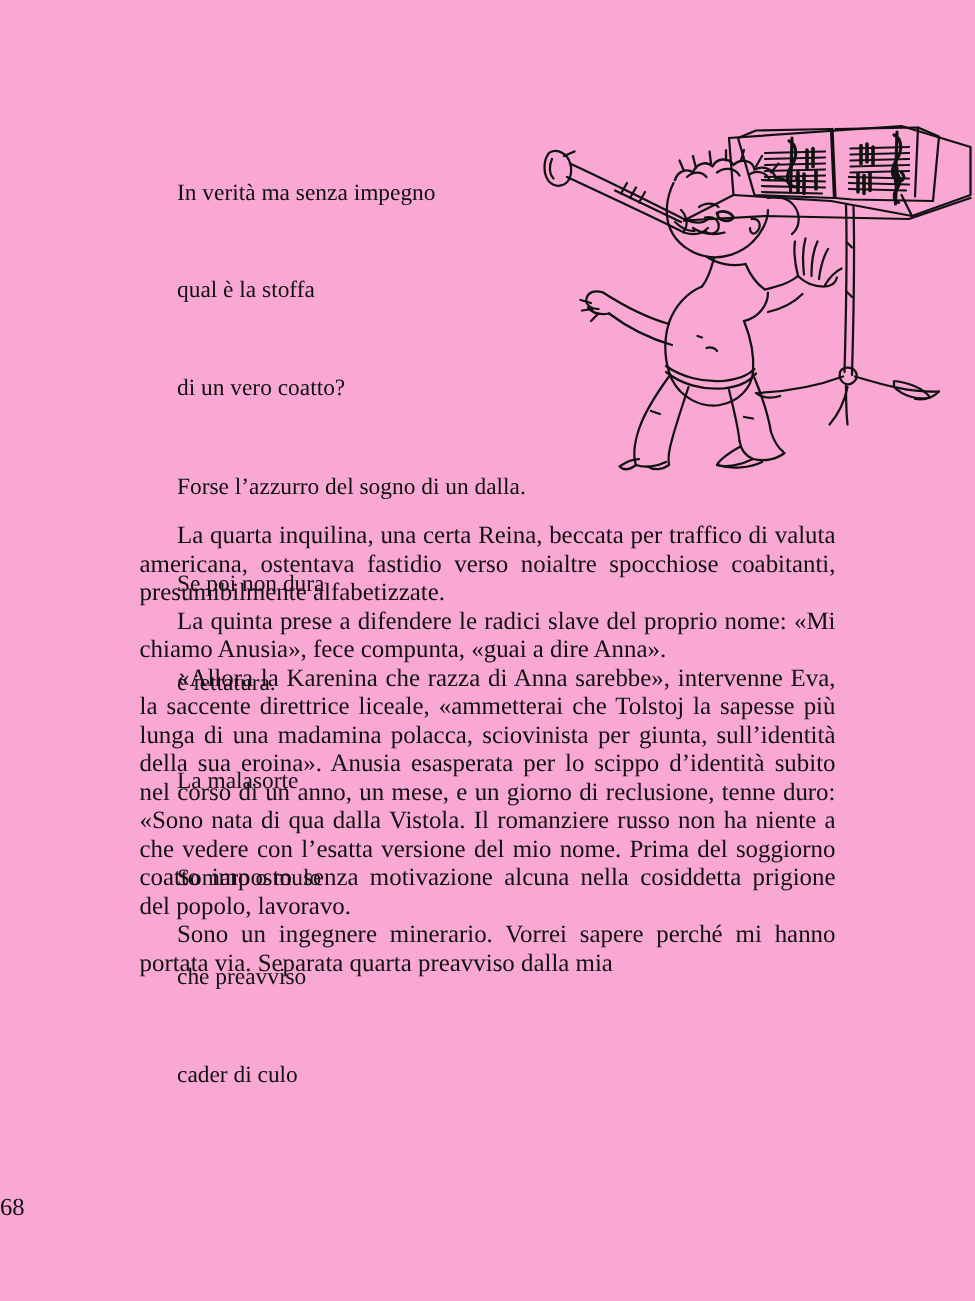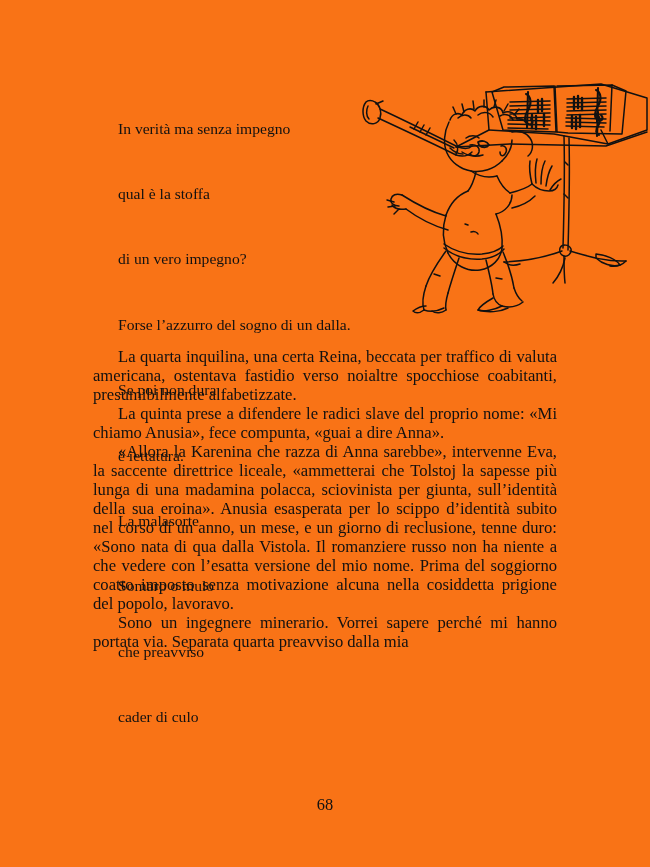--- a/index.html
+++ b/index.html
@@ -13,21 +13,21 @@
     position: relative;
     overflow: hidden;
     font-family: "Liberation Serif", "DejaVu Serif", serif;
     color: #111111;
     -webkit-font-smoothing: antialiased;
   }
 
   .page {
     position: absolute;
     inset: 0;
-    background: #f97316;
+    background: #f9a8d4;
   }
 
   
   .illustration {
     position: absolute;
     left: 358px;
     top: 52px;
     width: 290px;
     height: 262px;
   }
@@ -70,21 +70,20 @@
     text-indent: 25px;
     hyphens: manual;
   }
 
   
   .folio {
     position: absolute;
     left: 0;
     top: 795px;
     width: 650px;
-    text-align: center;
     font-size: 16.4px;
     color: #111111;
   }
 </style>
 </head>
 <body>
 
 <div class="page">
 
   <div class="illustration">
@@ -276,21 +275,21 @@
 
         <path d="M112 93 C118 92 122 95 121 100 C120 104 115 105 112 102"></path>
       </g>
 
     </svg>
   </div>
 
   <div class="poem">
     <span class="verse-line">In verità ma senza impegno</span>
     <span class="verse-line">qual è la stoffa</span>
-    <span class="verse-line">di un vero impegno?</span>
+    <span class="verse-line">di un vero coatto?</span>
     <span class="verse-line">Forse l’azzurro del sogno di un dalla.</span>
     <span class="verse-line">Se poi non dura</span>
     <span class="verse-line">è iettatura.</span>
     <span class="verse-line">La malasorte</span>
     <span class="verse-line">Somaro o mulo</span>
     <span class="verse-line">che preavviso</span>
     <span class="verse-line">cader di culo</span>
   </div>
 
   <div class="prose">

